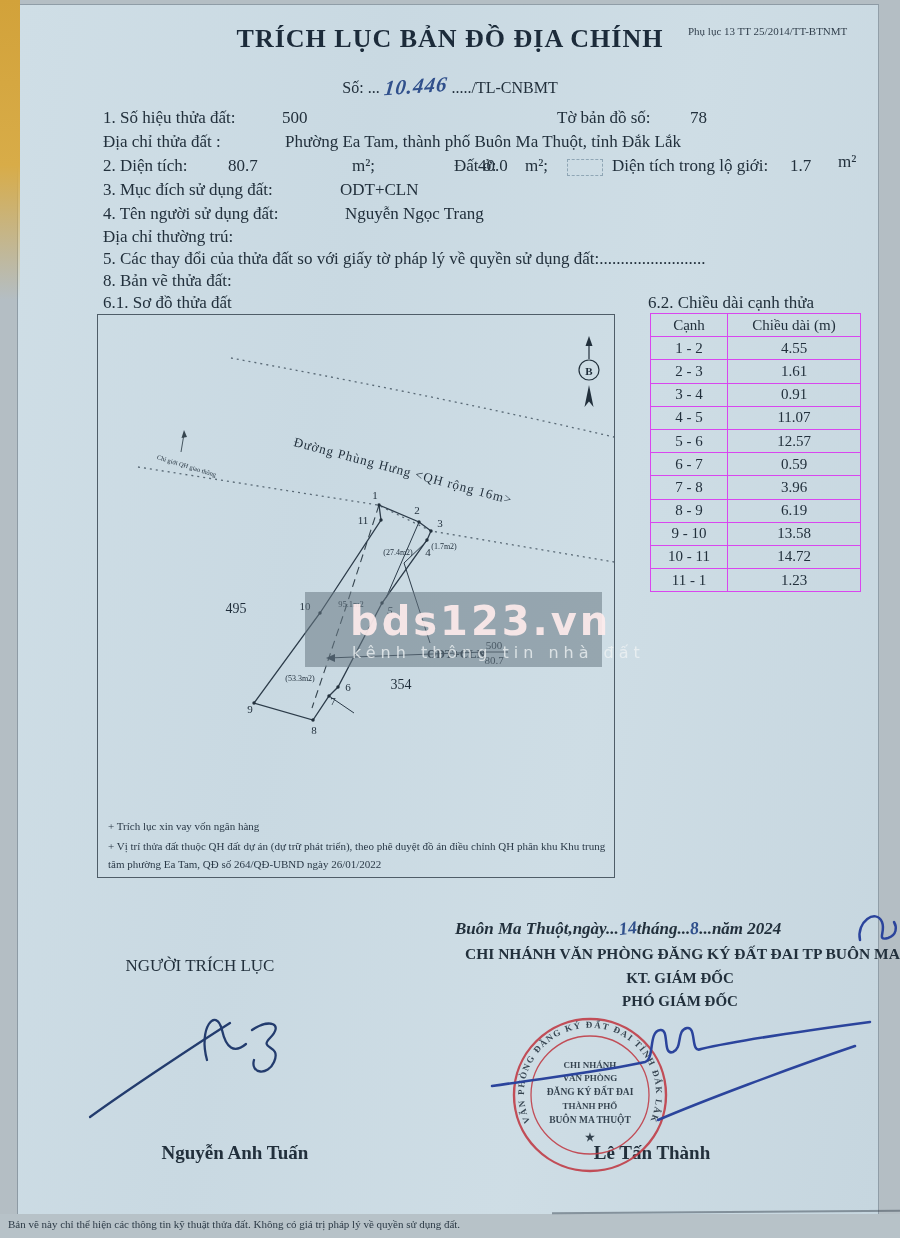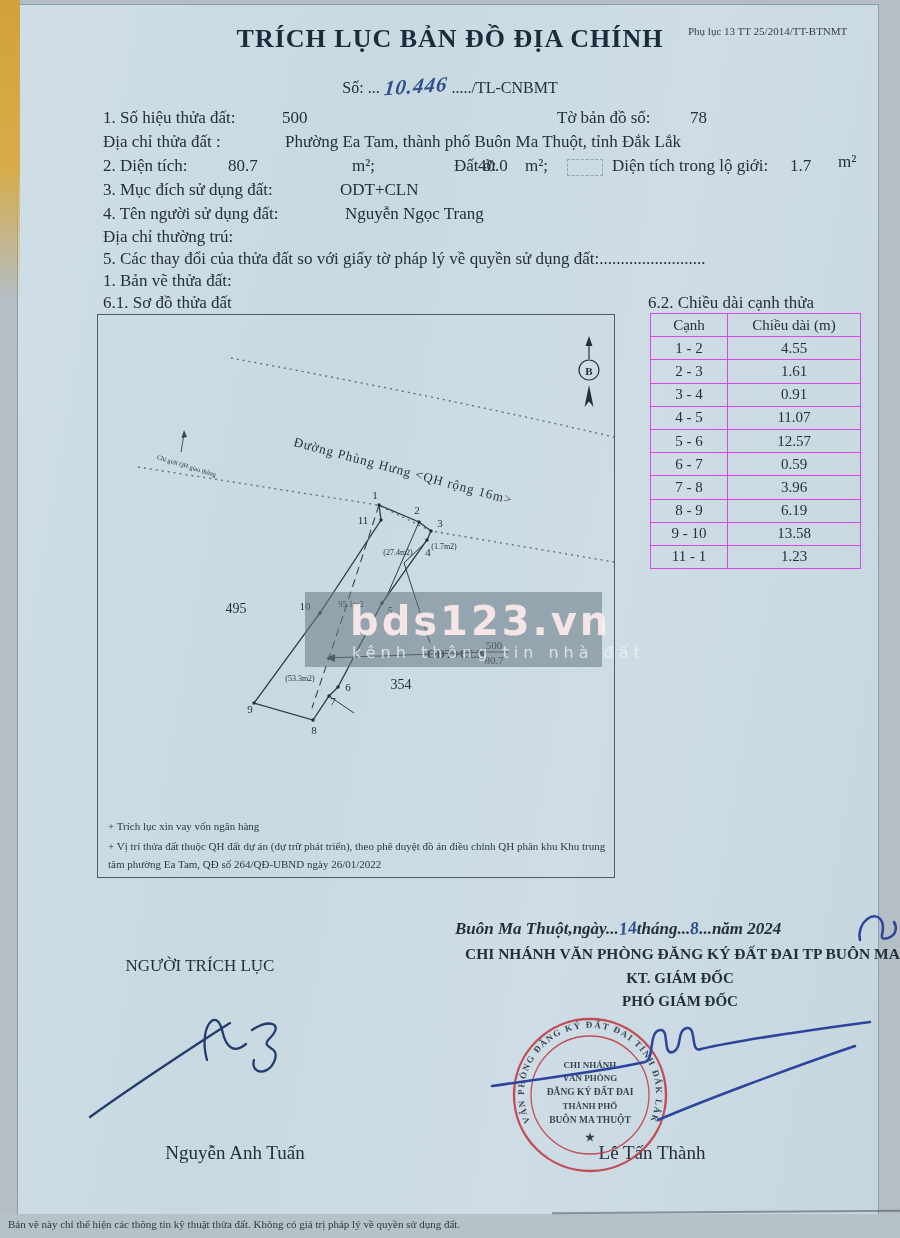--- a/index.html
+++ b/index.html
@@ -34,21 +34,21 @@
   
   .wm-band{background:rgba(104,120,131,.55);}
   .wm-brand{font-family:"DejaVu Sans","Liberation Sans",sans-serif;font-weight:bold;
             font-size:40px;letter-spacing:3px;color:rgba(255,236,236,.9);white-space:nowrap;}
   .wm-tag{font-family:"DejaVu Sans","Liberation Sans",sans-serif;font-size:16px;
           letter-spacing:5px;color:rgba(238,242,244,.78);white-space:nowrap;}
   
   .sig-date{font-style:italic;font-weight:bold;font-size:18px;text-align:center;white-space:nowrap;}
   .sig-role{font-size:17px;text-align:center;white-space:nowrap;}
   .office{font-weight:bold;font-size:15.5px;text-align:center;white-space:nowrap;}
-  .sig-name{font-size:19px;text-align:center;white-space:nowrap;}
+  .sig-name{font-size:19px;text-align:center;white-space:nowrap;font-weight:bold;}
   .footer{font-size:11px;color:#2c3a46;white-space:nowrap;}
   .footer-line{background:rgba(60,72,84,.5);transform:rotate(-0.4deg);}
   svg{display:block;}
   svg text{font-family:"Liberation Serif","DejaVu Serif",serif;fill:#1f2d3a;}
 </style>
 </head>
 <body>
 
 <div class="canvas">
   <div class="paper"></div>
@@ -84,21 +84,21 @@
   <div class="abs lbl" style="left:838px;top:152px;">m²</div>
 
   <div class="abs lbl" style="left:103px;top:180px;">3. Mục đích sử dụng đất:</div>
   <div class="abs lbl" style="left:340px;top:180px;">ODT+CLN</div>
 
   <div class="abs lbl" style="left:103px;top:204px;">4. Tên người sử dụng đất:</div>
   <div class="abs lbl" style="left:345px;top:204px;">Nguyễn Ngọc Trang</div>
 
   <div class="abs lbl" style="left:103px;top:227px;">Địa chỉ thường trú:</div>
   <div class="abs lbl" style="left:103px;top:249px;">5. Các thay đổi của thửa đất so với giấy tờ pháp lý về quyền sử dụng đất:.........................</div>
-  <div class="abs lbl" style="left:103px;top:271px;">1. Bản vẽ thửa đất:</div>
+  <div class="abs lbl" style="left:103px;top:271px;">8. Bản vẽ thửa đất:</div>
   <div class="abs lbl" style="left:103px;top:293px;">6.1. Sơ đồ thửa đất</div>
   <div class="abs lbl" style="left:648px;top:293px;">6.2. Chiều dài cạnh thửa</div>
 
   <div class="abs dbox" style="left:97px;top:314px;width:516px;height:562px;">
     <svg width="516" height="562" viewBox="0 0 516 562">
 
       <path d="M 133 43 C 240 63, 370 88, 516 122" fill="none" stroke="#5a6a76" stroke-width="1.3" stroke-dasharray="2 4"></path>
       <path d="M 40 152 L 280 190 L 333 216 L 516 247" fill="none" stroke="#5a6a76" stroke-width="1.3" stroke-dasharray="2 4"></path>
 
       <path d="M 281 190 L 248 292 L 214 393" fill="none" stroke="#36454f" stroke-width="1.1" stroke-dasharray="8 5"></path>
@@ -212,20 +212,24 @@
           <td>7 - 8</td>
           <td>3.96</td>
         </tr>
     <tr>
           <td>8 - 9</td>
           <td>6.19</td>
         </tr>
     <tr>
           <td>9 - 10</td>
           <td>13.58</td>
+        </tr>
+    <tr>
+          <td>10 - 11</td>
+          <td>14.72</td>
         </tr>
     <tr>
           <td>11 - 1</td>
           <td>1.23</td>
         </tr>
   </tbody>
     </table>
 
   <div class="abs sig-role" style="left:85px;top:956px;width:230px;">NGƯỜI TRÍCH LỤC</div>
   <div class="abs sig-name" style="left:120px;top:1142px;width:230px;">Nguyễn Anh Tuấn</div>

